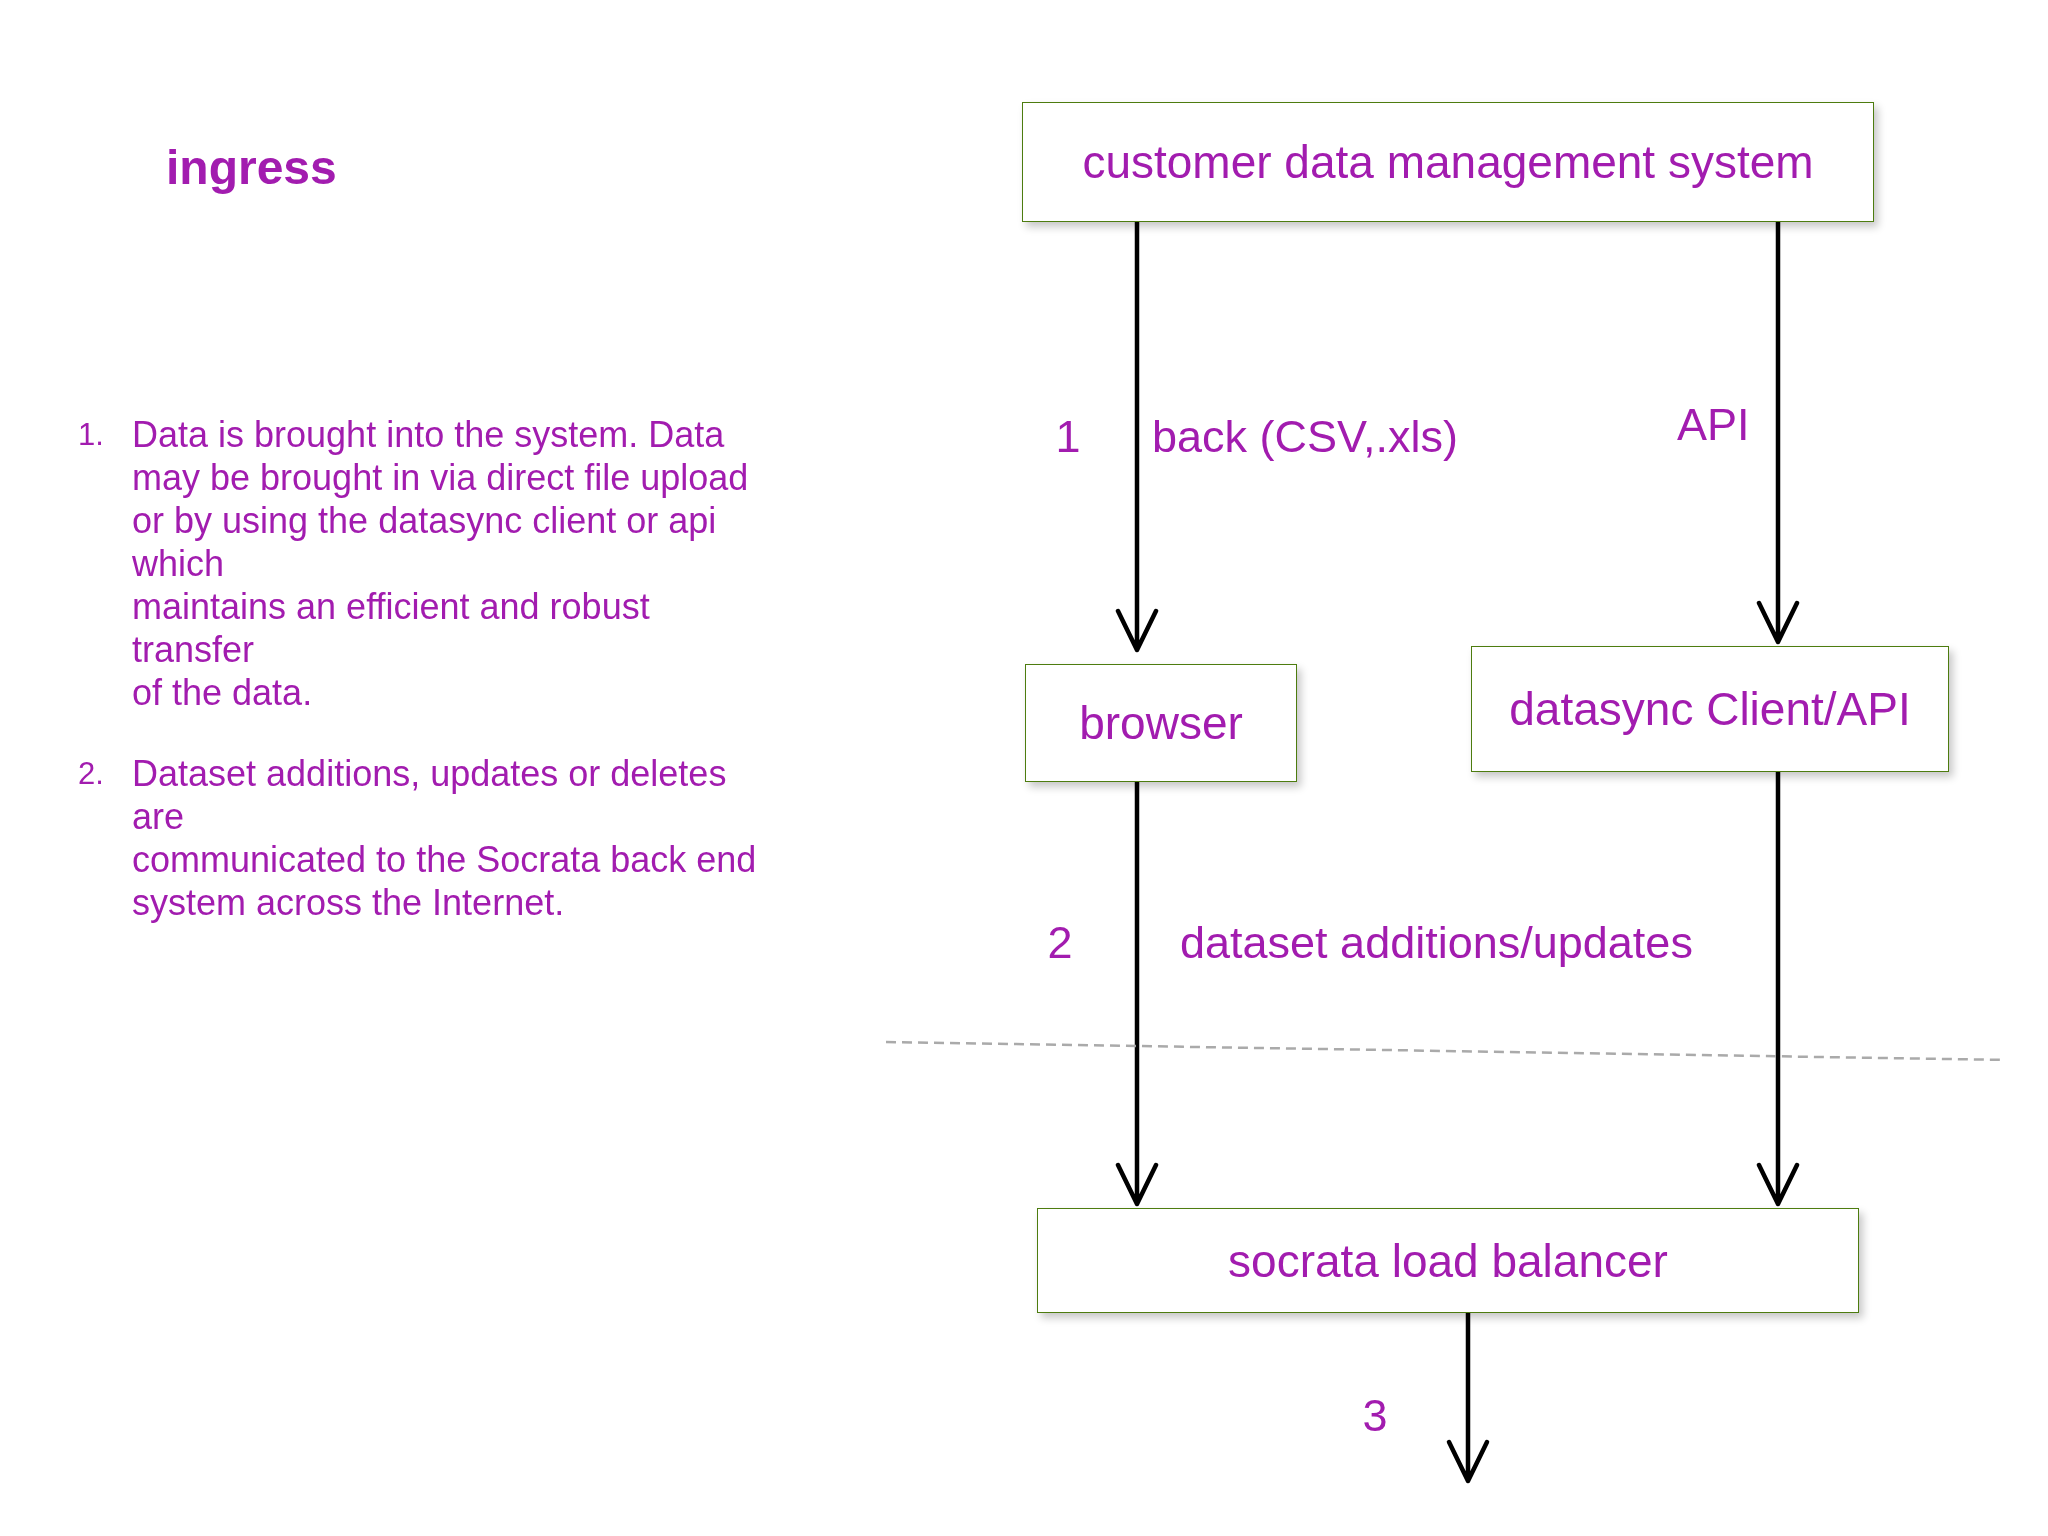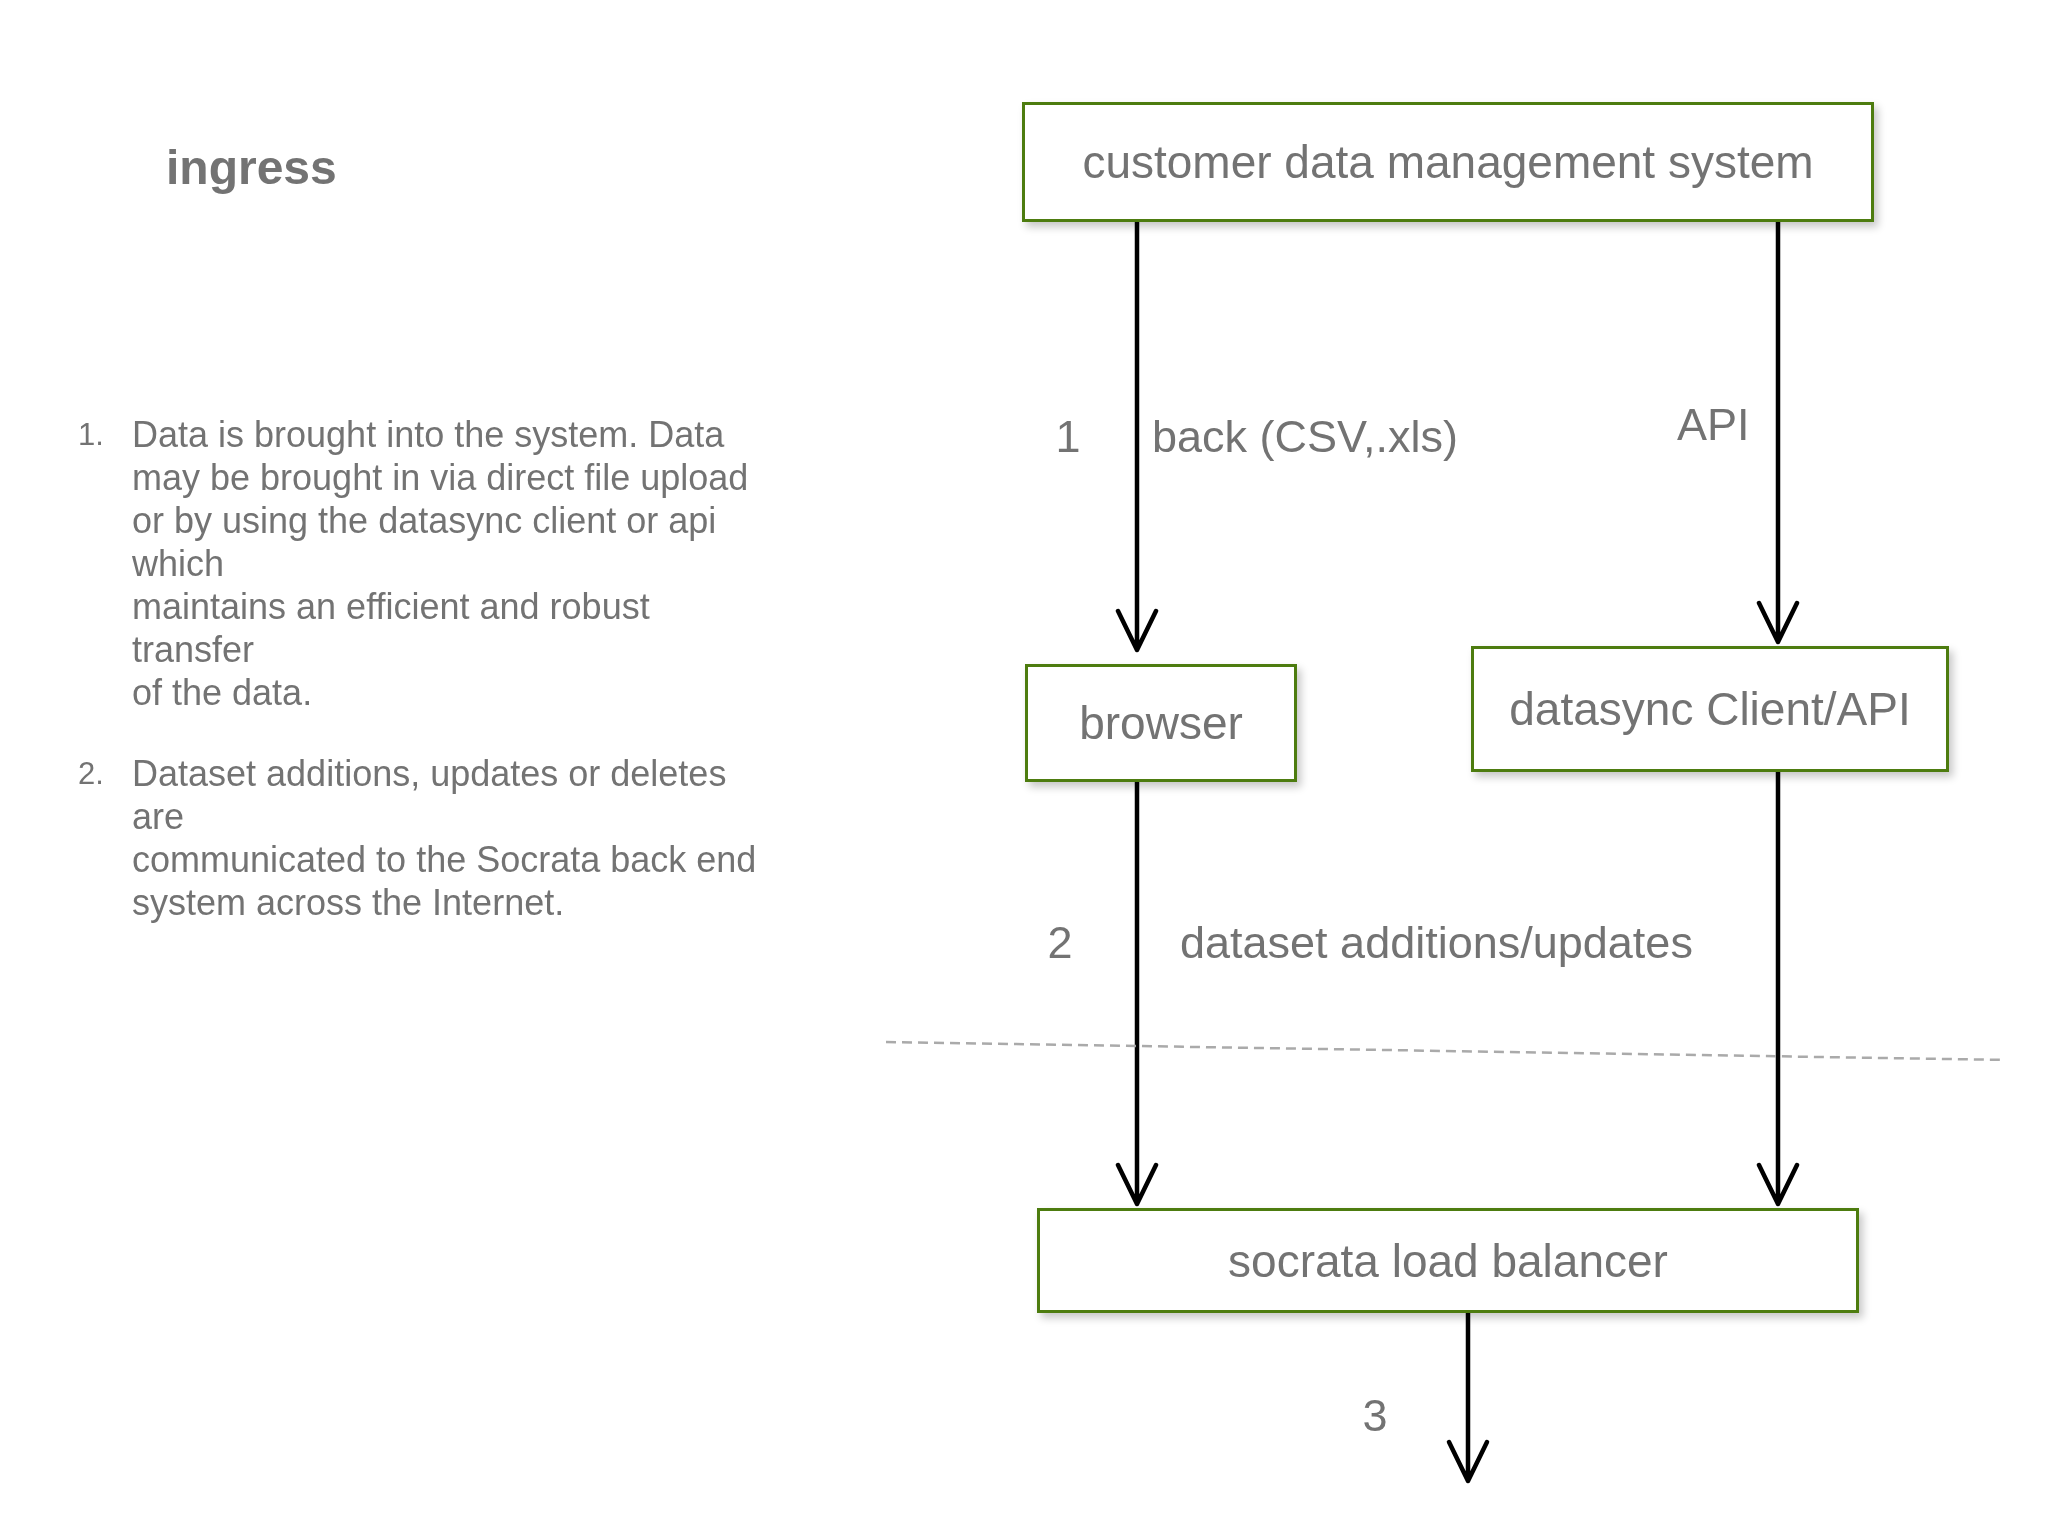--- a/index.html
+++ b/index.html
@@ -3,21 +3,21 @@
 <meta charset="utf-8">
 <style>
   html, body { margin: 0; padding: 0; background: #ffffff; }
   .stage {
     position: relative;
     width: 2000px;
     height: 1536px;
     background: #ffffff;
     overflow: hidden;
     font-family: "Liberation Sans", sans-serif;
-    color: #737373;
+    color: #a21caf;
   }
   .abs { position: absolute; }
   .page-title {
     left: 166px; top: 140px;
     font-size: 48px;
     font-weight: bold;
     letter-spacing: 0px;
   }
   .notes { left: 78px; top: 413px; width: 700px; }
   .note { display: flex; align-items: flex-start; margin: 0 0 38px 0; }
@@ -27,21 +27,21 @@
     line-height: 43px;
   }
   .note-text {
     font-size: 36px;
     line-height: 43px;
     white-space: pre-line;
   }
   .svg-layer { left: 0; top: 0; z-index: 1; }
   .node {
     background: #ffffff;
-    border: 3px solid #4d7c0f;
+    border: 1px solid #4d7c0f;
     box-shadow: 4px 5px 8px rgba(0,0,0,0.22);
     display: flex;
     align-items: center;
     justify-content: center;
     font-size: 46px;
     z-index: 2;
     box-sizing: border-box;
   }
   .node-cdms     { left: 1022px; top: 102px;  width: 852px; height: 120px; }
   .node-browser  { left: 1025px; top: 664px;  width: 272px; height: 118px; }

